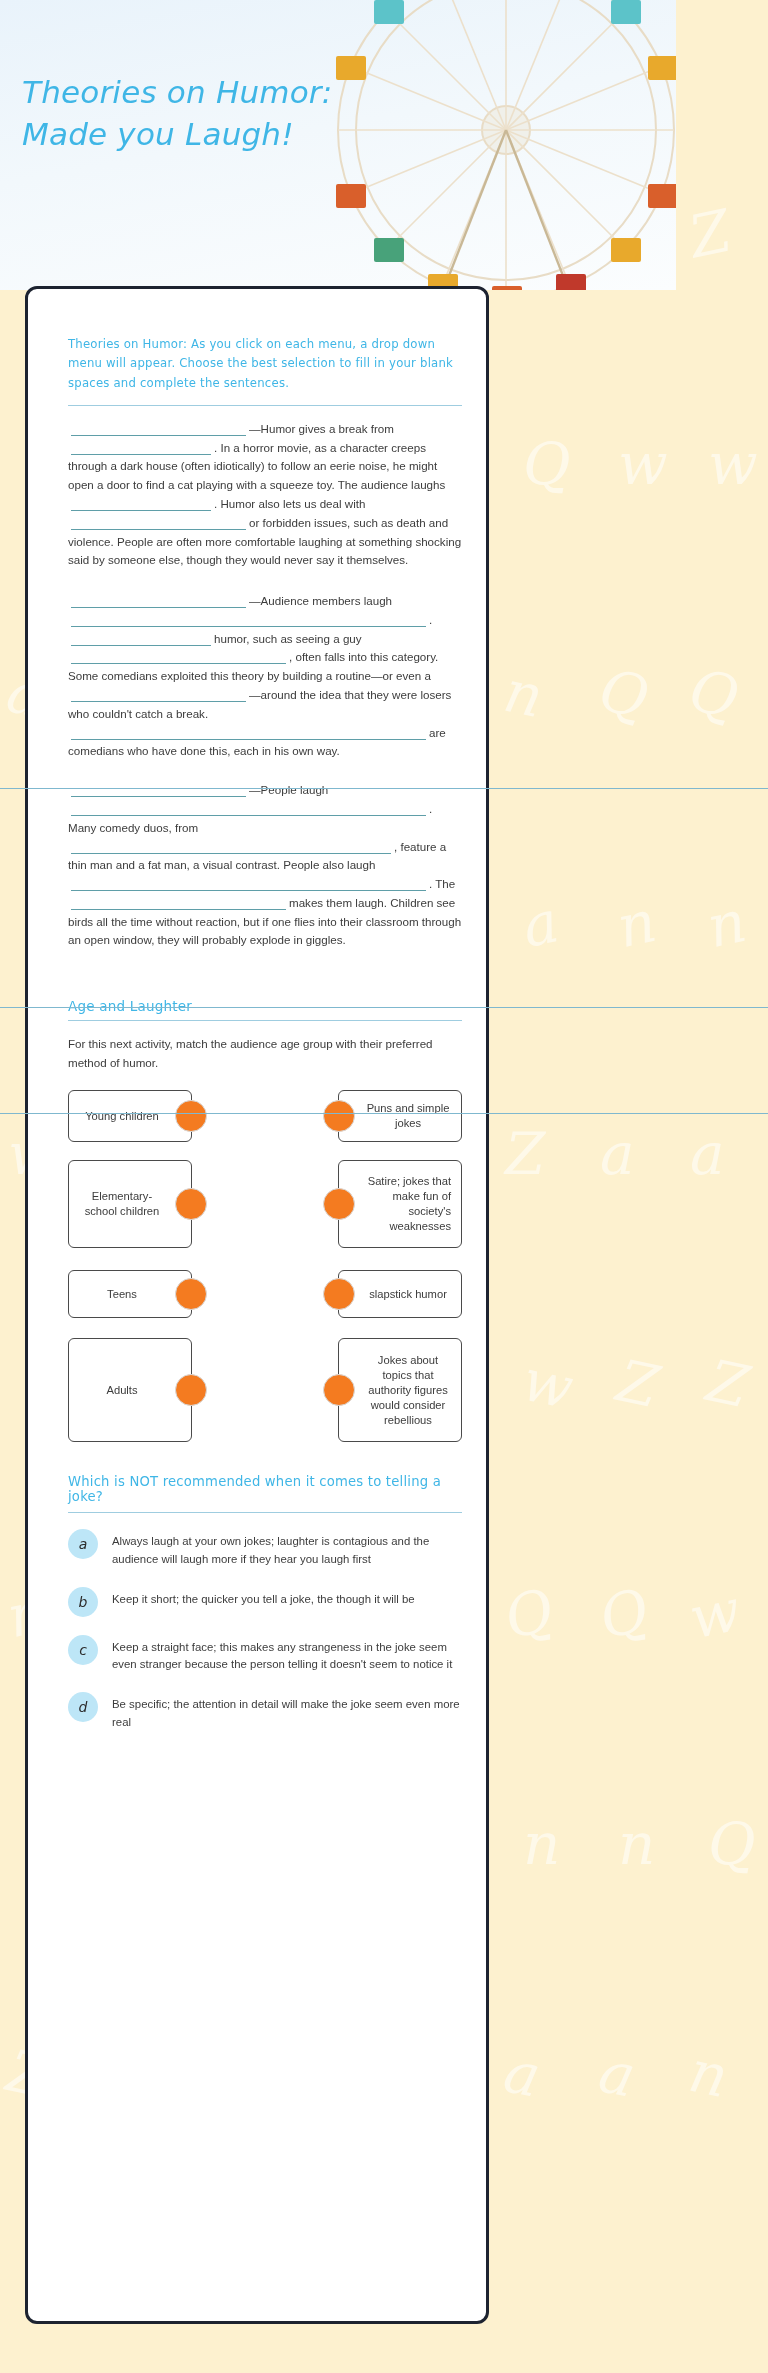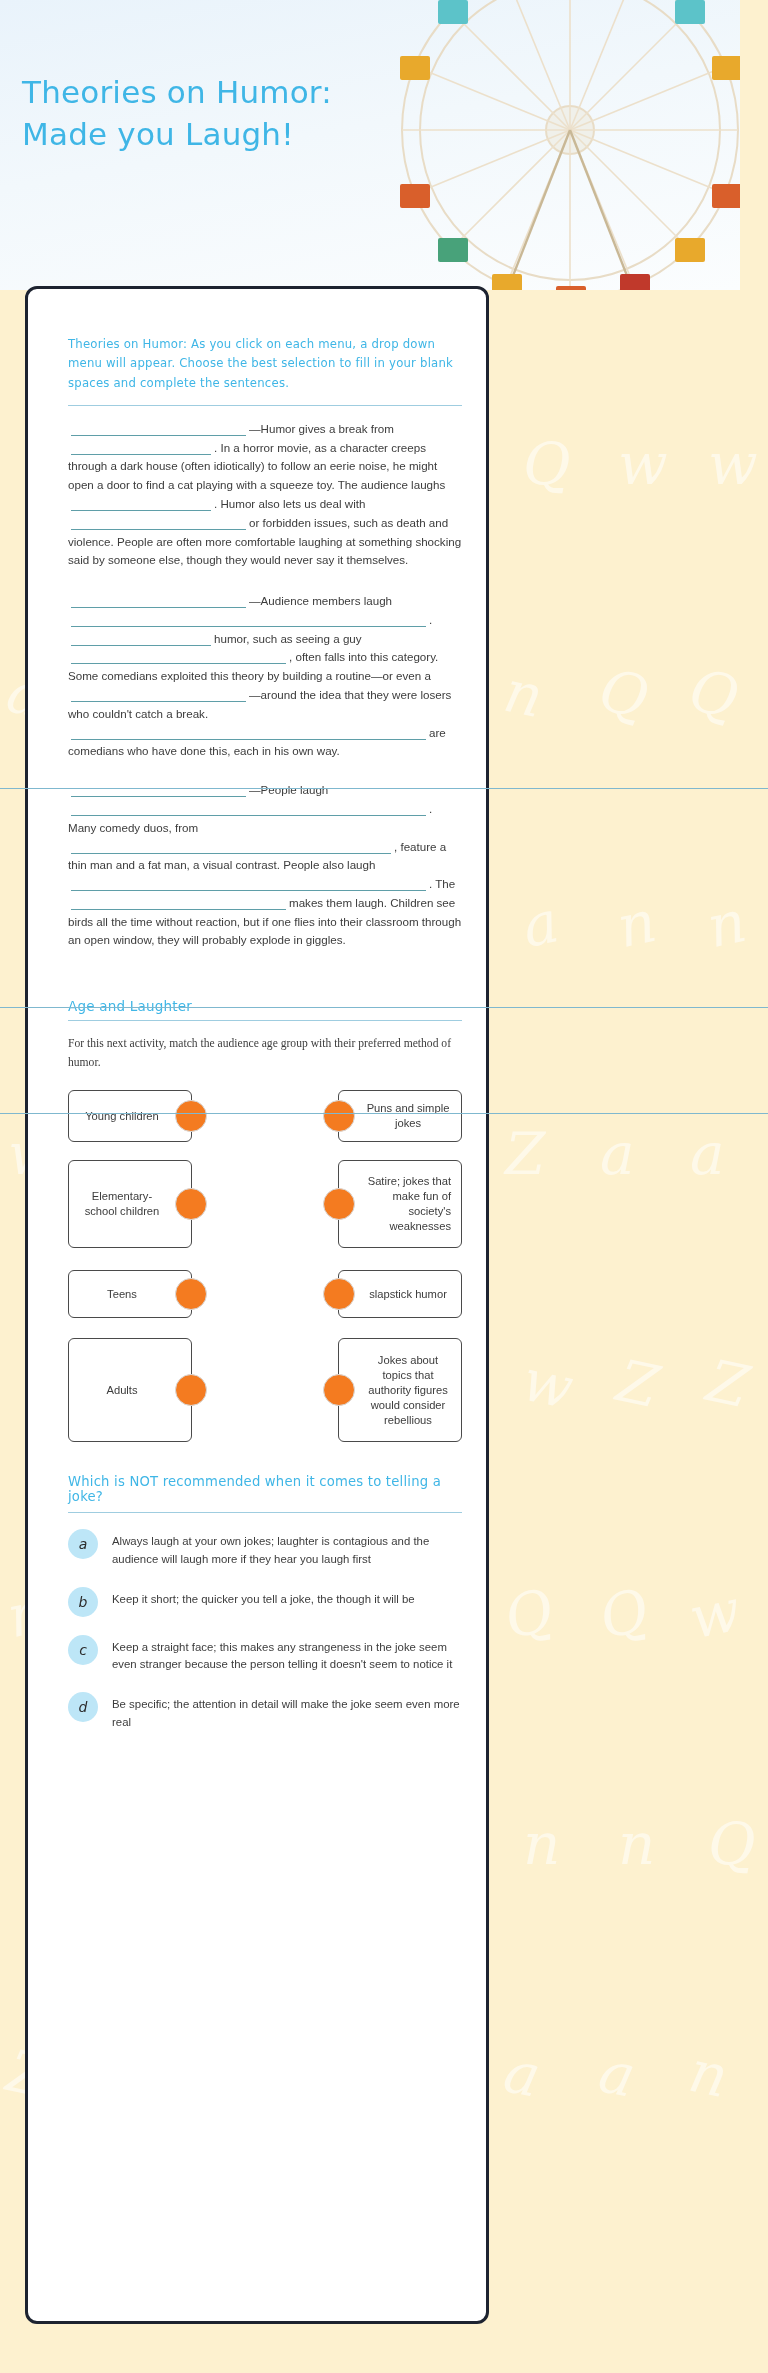--- a/index.html
+++ b/index.html
@@ -24,24 +24,25 @@
     font-family:"DejaVu Serif", serif;
     color: rgba(255,255,255,.55);
     font-size:58px;
     font-style:italic;
     user-select:none;
   }
 
   
   .header{
     position:absolute; top:0; left:0;
-    width:740px; height:290px;
+    width:676px; height:290px;
     background: linear-gradient(170deg,#e9f3fb 0%,#f2f8fc 45%,#fbfdfe 100%);
     overflow:hidden;
     z-index:1;
+    font-style:italic;
   }
   .wheel-wrap{
     position:absolute; right:-40px; top:-60px;
     width:420px; height:420px;
   }
   .hero-title{
     position:absolute;
     left:22px; top:72px;
     color:#29ace3;
     font-family:"DejaVu Sans", sans-serif;
@@ -111,21 +112,21 @@
 
   
   .sec-head{
     font-size:13.5px;
     margin:0 0 6px 0;
   }
   .sec-rule{
     height:1px; background:#9fcde0; margin:0 0 14px 0;
   }
   .sec-lead{
-    font-size:11.6px; line-height:1.6; color:#3c3c3c; margin:0 0 18px 0;font-family:Liberation Serif, serif;
+    font-size:11.6px; line-height:1.6; color:#3c3c3c; margin:0 0 18px 0;
   }
 
   
   .match{
     position:relative;
     margin:0 0 18px 0;
   }
   .match-row{
     display:flex;
     justify-content:space-between;

